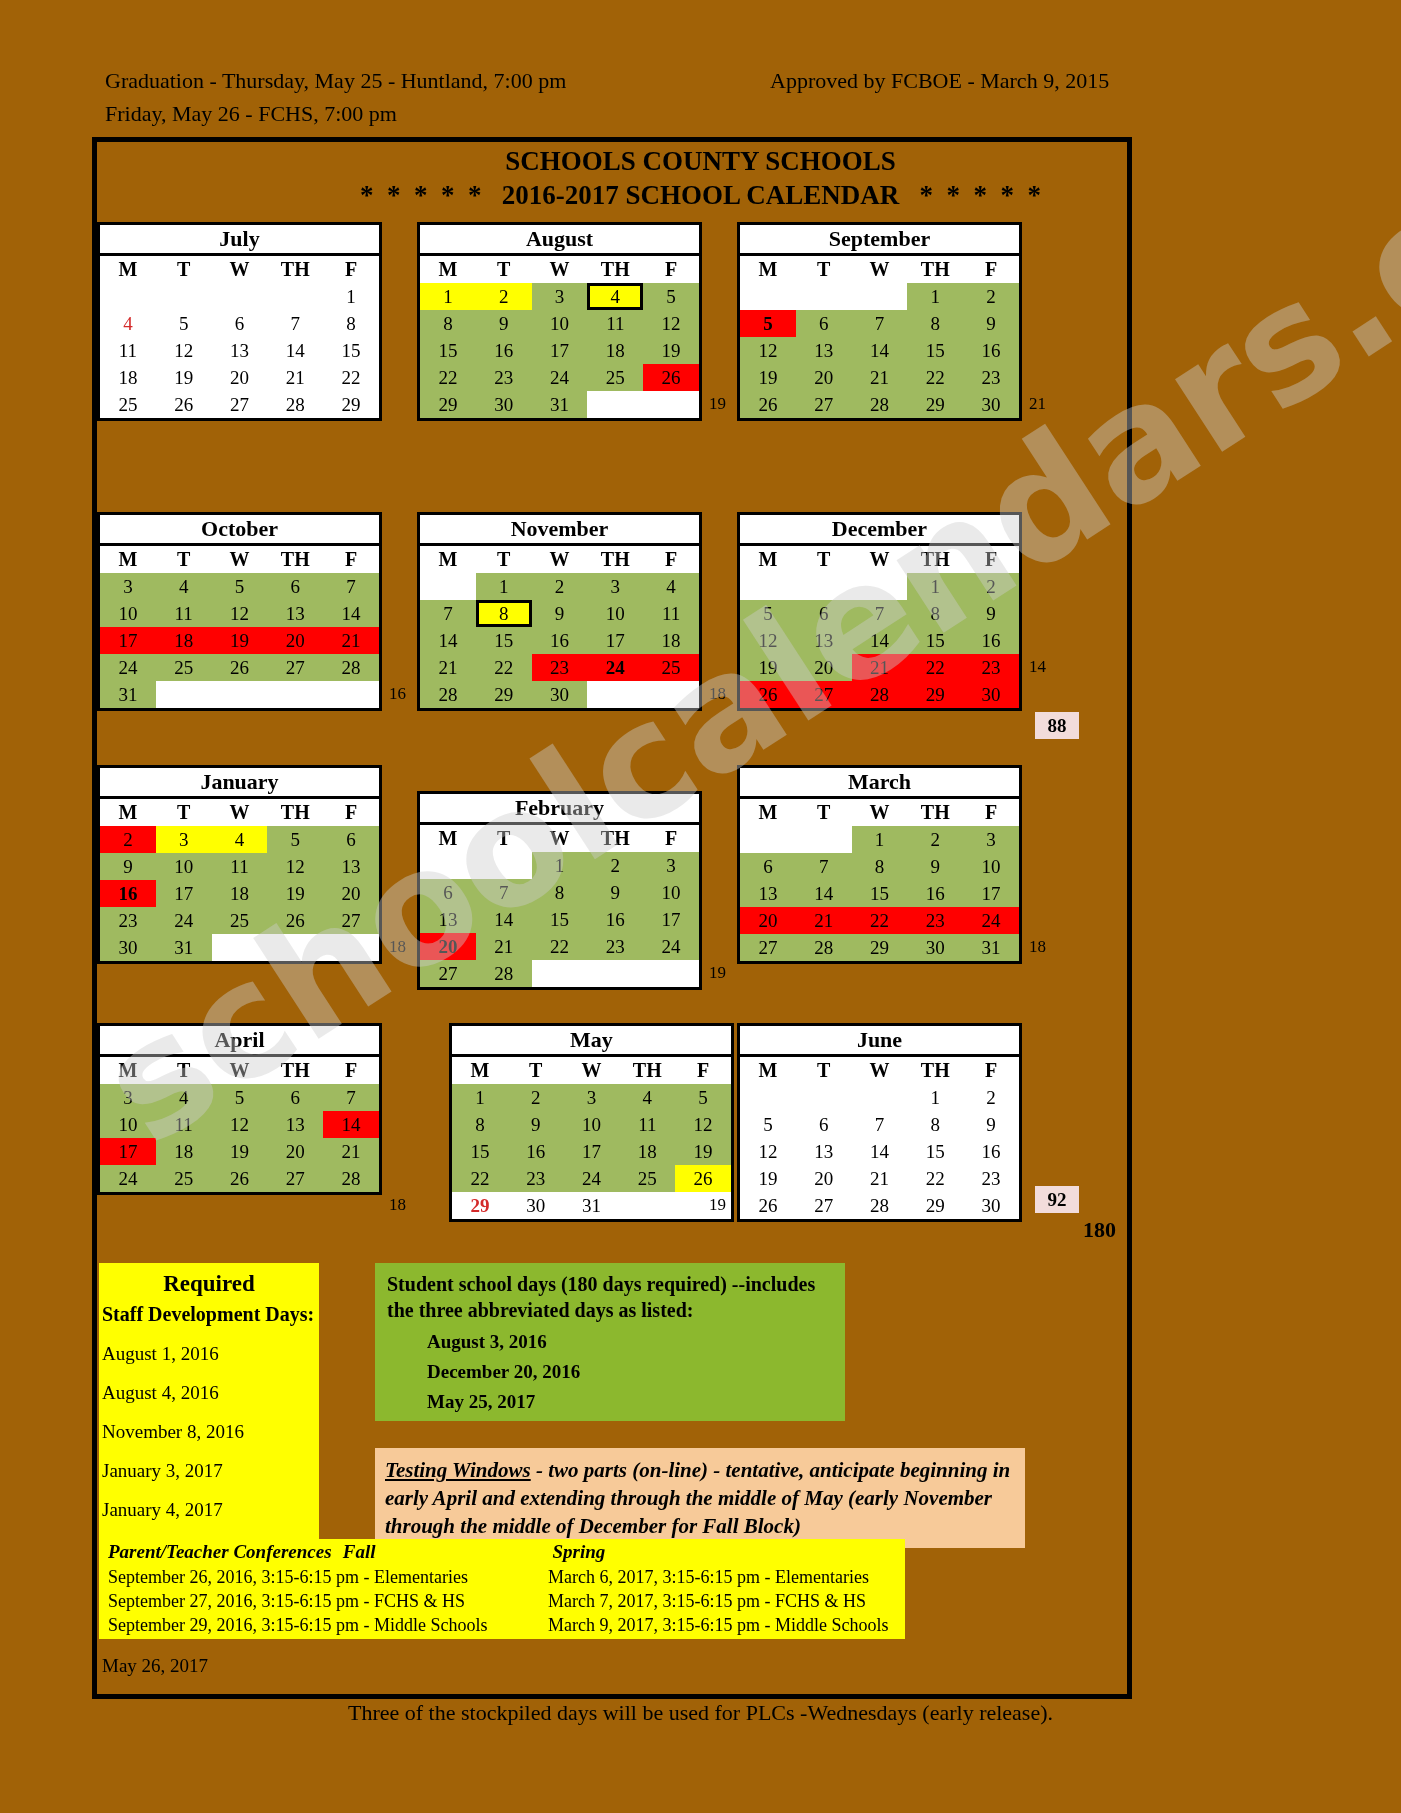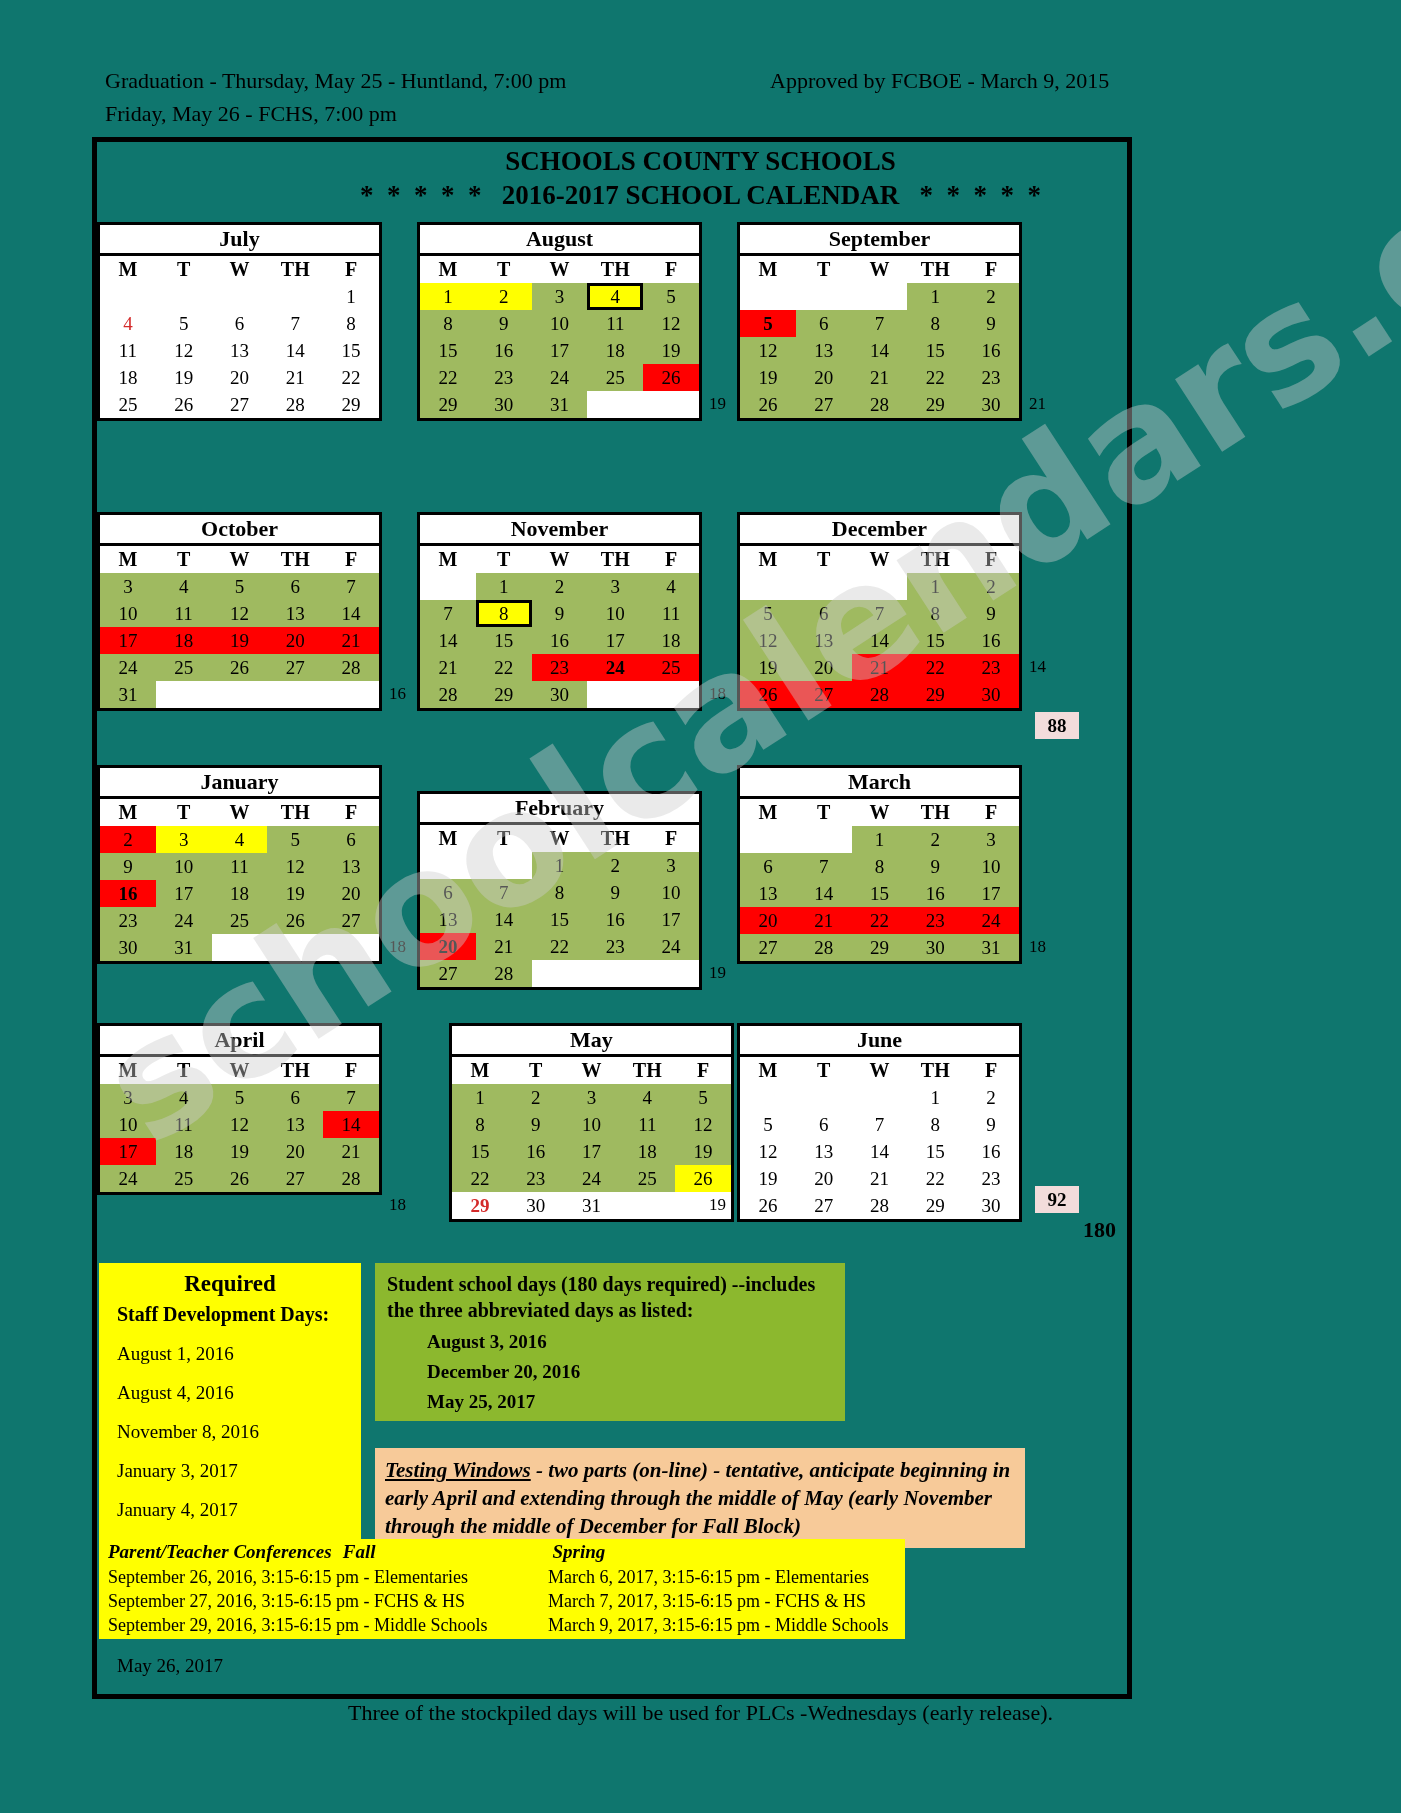--- a/index.html
+++ b/index.html
@@ -1,16 +1,16 @@
 <!DOCTYPE html>
 <html><head>
 <meta charset="utf-8">
 <style>
   html,body{margin:0;padding:0;background:#fff;}
-  .page{position:relative;width:1401px;height:1813px;background:#0f766e;overflow:hidden;
+  .page{position:relative;width:1401px;height:1813px;background:#a16207;overflow:hidden;
         font-family:"Liberation Serif",serif;color:#000;}
   .abs{position:absolute;}
   
   .hdr{font-size:22px;}
   
   .main-box{left:92px;top:137px;width:1030px;height:1552px;border:5px solid #000;}
   .box-title1{left:0;top:146px;width:100%;text-align:center;font-size:27px;font-weight:bold;}
   .box-title2{left:0;top:180px;width:100%;text-align:center;font-size:27px;font-weight:bold;white-space:pre;}
   
   .months-area{left:97px;top:222px;width:1035px;height:1030px;}
@@ -27,21 +27,21 @@
   .yb{background:#FFFF00;box-shadow:inset 0 0 0 3px #000;}
   .r{background:#FF0000;}
   .rB{background:#FF0000;font-weight:bold;}
   .h{color:#D42A2A;}
   .hB{color:#D42A2A;font-weight:bold;}
   .mcount{position:absolute;left:292px;font-size:17px;}
   .sem-total{width:44px;height:27px;line-height:27px;text-align:center;
              background:#F2DCDB;font-weight:bold;font-size:19px;}
   .grand-total{font-weight:bold;font-size:22px;}
   
-  .req-box{left:99px;top:1263px;width:262px;height:332px;background:#FFFF00;padding:4px 18px;box-sizing:border-box;}
+  .req-box{left:99px;top:1263px;width:220px;height:332px;background:#FFFF00;padding:4px 3px;box-sizing:border-box;}
   .req-title{text-align:center;font-weight:bold;font-size:23px;margin:4px 0 6px 0;}
   .req-head{font-weight:bold;font-size:20px;margin:4px 0 2px 0;}
   .req-date{font-size:19px;margin:17px 0;}
   .req-gap{height:34px;}
   .green-box{left:375px;top:1263px;width:470px;height:158px;background:#8CB82E;padding:8px 12px;box-sizing:border-box;}
   .green-text{font-weight:bold;font-size:20px;line-height:26px;}
   .green-date{font-weight:bold;font-size:19px;margin:8px 0 8px 40px;}
   .test-box{left:375px;top:1448px;width:650px;height:100px;background:#F7CA99;padding:8px 10px;box-sizing:border-box;
             font-weight:bold;font-style:italic;font-size:21px;line-height:28px;}
   .test-label{text-decoration:underline;}

